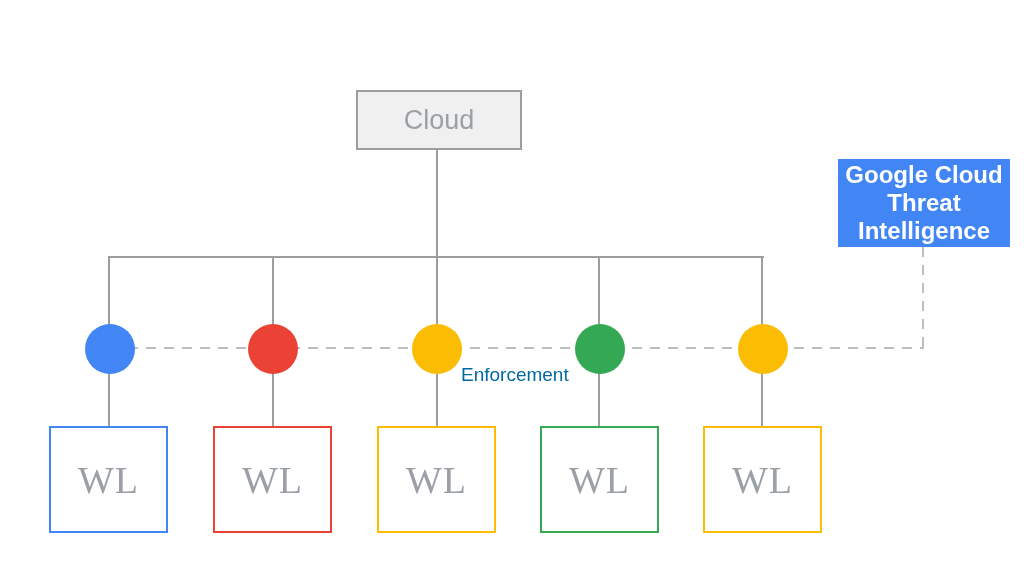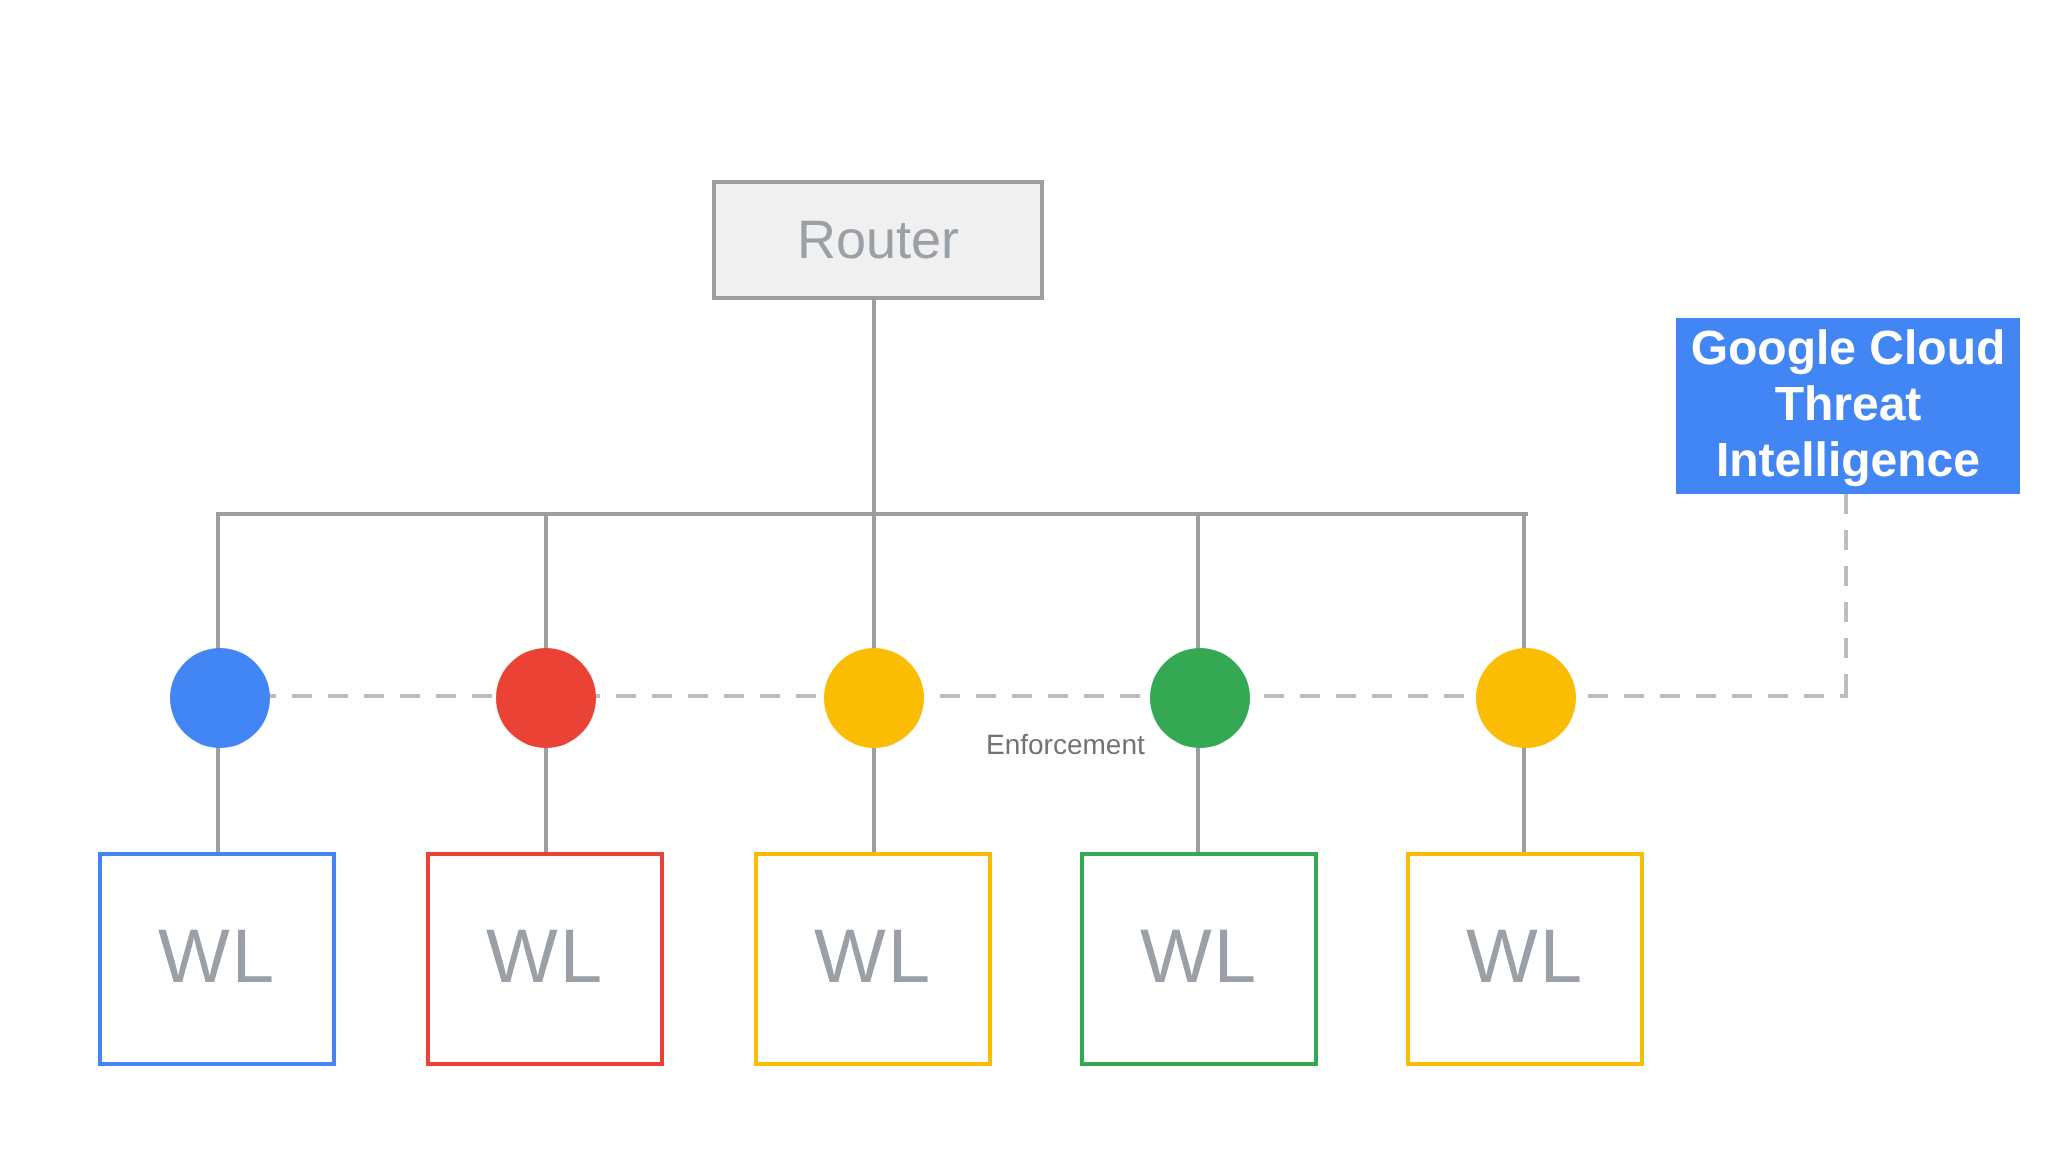--- a/index.html
+++ b/index.html
@@ -60,20 +60,21 @@
     border: 2px solid var(--c, #999);
     display: flex;
     align-items: center;
     justify-content: center;
     z-index: 3;
   }
   .wl-box span {
     color: #9aa0a6;
     font-size: 38px;
     letter-spacing: 1px;
+    font-family: Liberation Serif, serif;
   }
   
   .router-box {
     position: absolute;
     left: 356px;
     top: 90px;
     width: 162px;
     height: 56px;
     background: #f0f0f0;
     border: 2px solid #9e9e9e;
@@ -102,25 +103,24 @@
     align-items: center;
     justify-content: center;
     text-align: center;
     z-index: 3;
   }
   
   .enforcement-label {
     position: absolute;
     left: 461px;
     top: 364px;
-    color: #737373;
-    font-size: 14px;
+    color: #0369a1;
+    font-size: 19px;
     z-index: 4;
     white-space: nowrap;
-    margin-left: 32px;
   }
 </style>
 </head>
 <body>
 
 <div class="canvas">
 
   <div class="vline" style="left:436px; top:148px; height:110px"></div>
   <div class="hline" style="left:108px; top:256px; width:656px"></div>
 
@@ -133,21 +133,21 @@
   <div class="dash-h" style="left:110px; top:347px; width:814px"></div>
   <div class="dash-v" style="left:922px; top:247px; height:101px"></div>
 
   <div class="circle" style="left: 85px; top: 324px; --c: #4285f4;"></div>
   <div class="circle" style="left: 248px; top: 324px; --c: #ea4335;"></div>
   <div class="circle" style="left: 412px; top: 324px; --c: #fbbc04;"></div>
   <div class="circle" style="left: 575px; top: 324px; --c: #34a853;"></div>
   <div class="circle" style="left: 738px; top: 324px; --c: #fbbc04;"></div>
 
   <div class="router-box">
-    <span>Router</span>
+    <span>Cloud</span>
   </div>
 
   <div class="gcti-box" style="--c: #4285f4;">Google Cloud Threat Intelligence</div>
 
   <div class="enforcement-label">Enforcement</div>
 
   <div class="wl-box" style="left: 49px; --c: #4285f4;">
     <span>WL</span>
   </div>
   <div class="wl-box" style="left: 213px; --c: #ea4335;">

